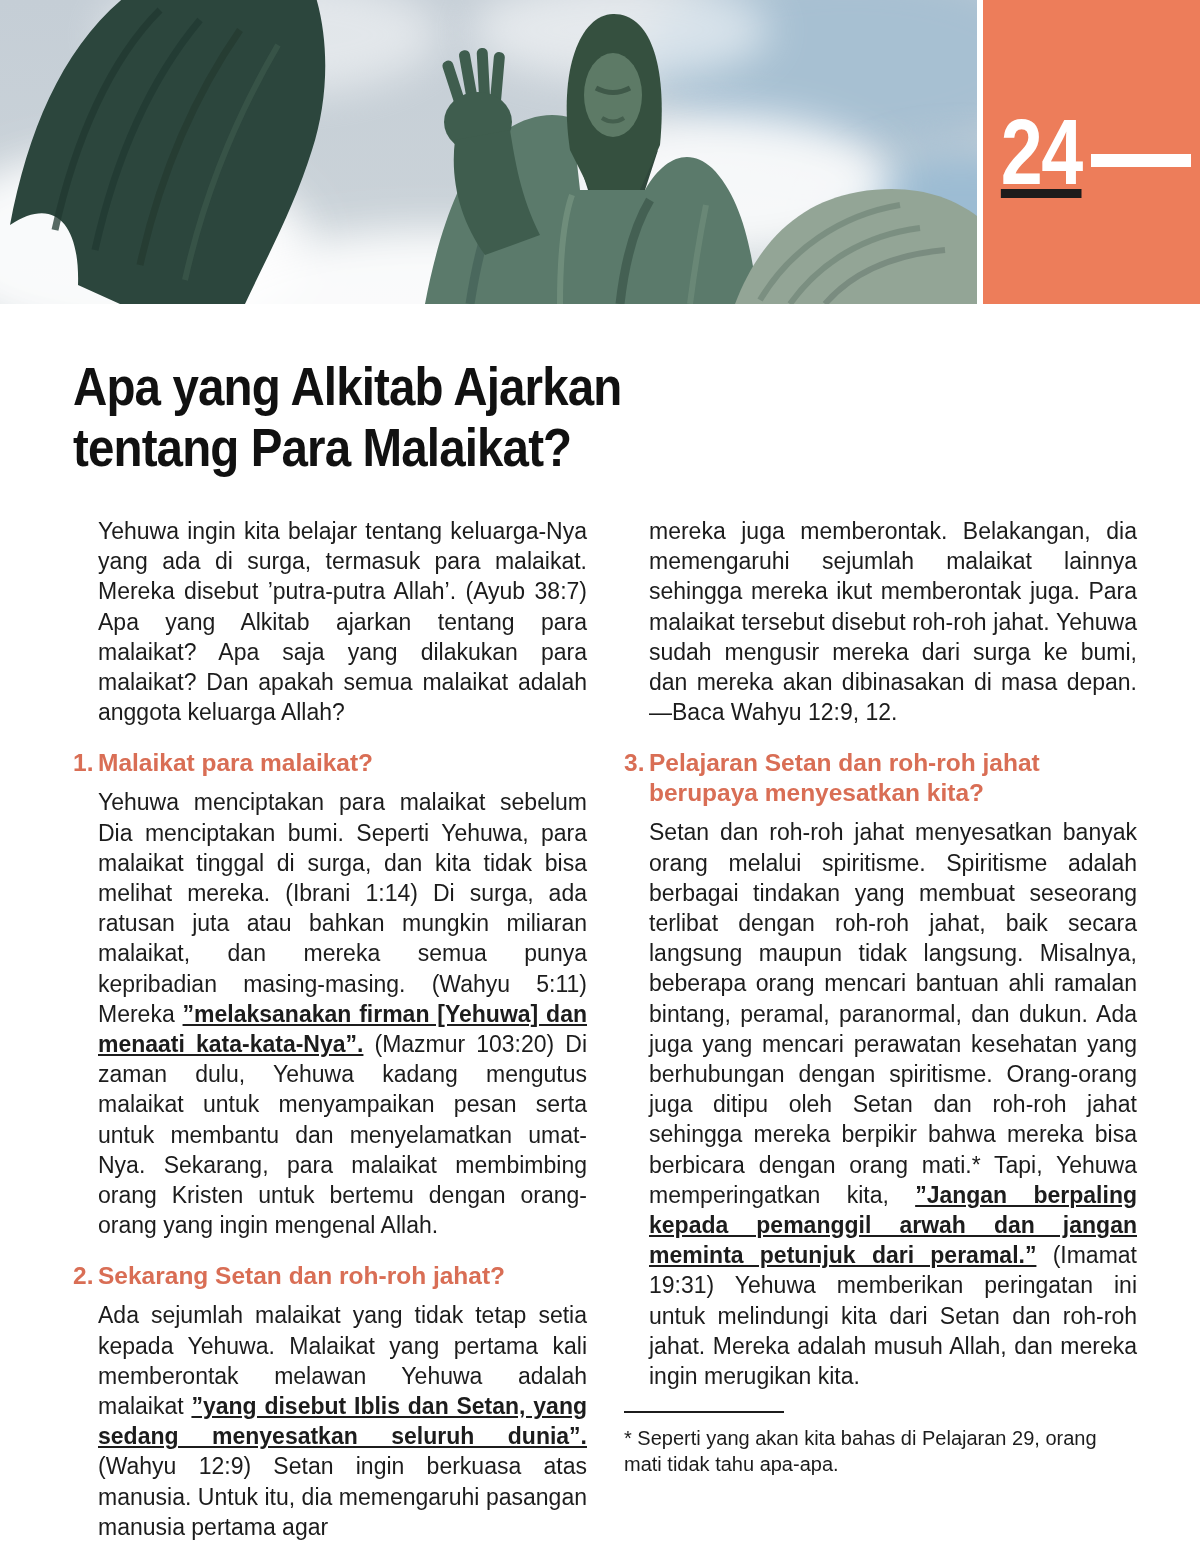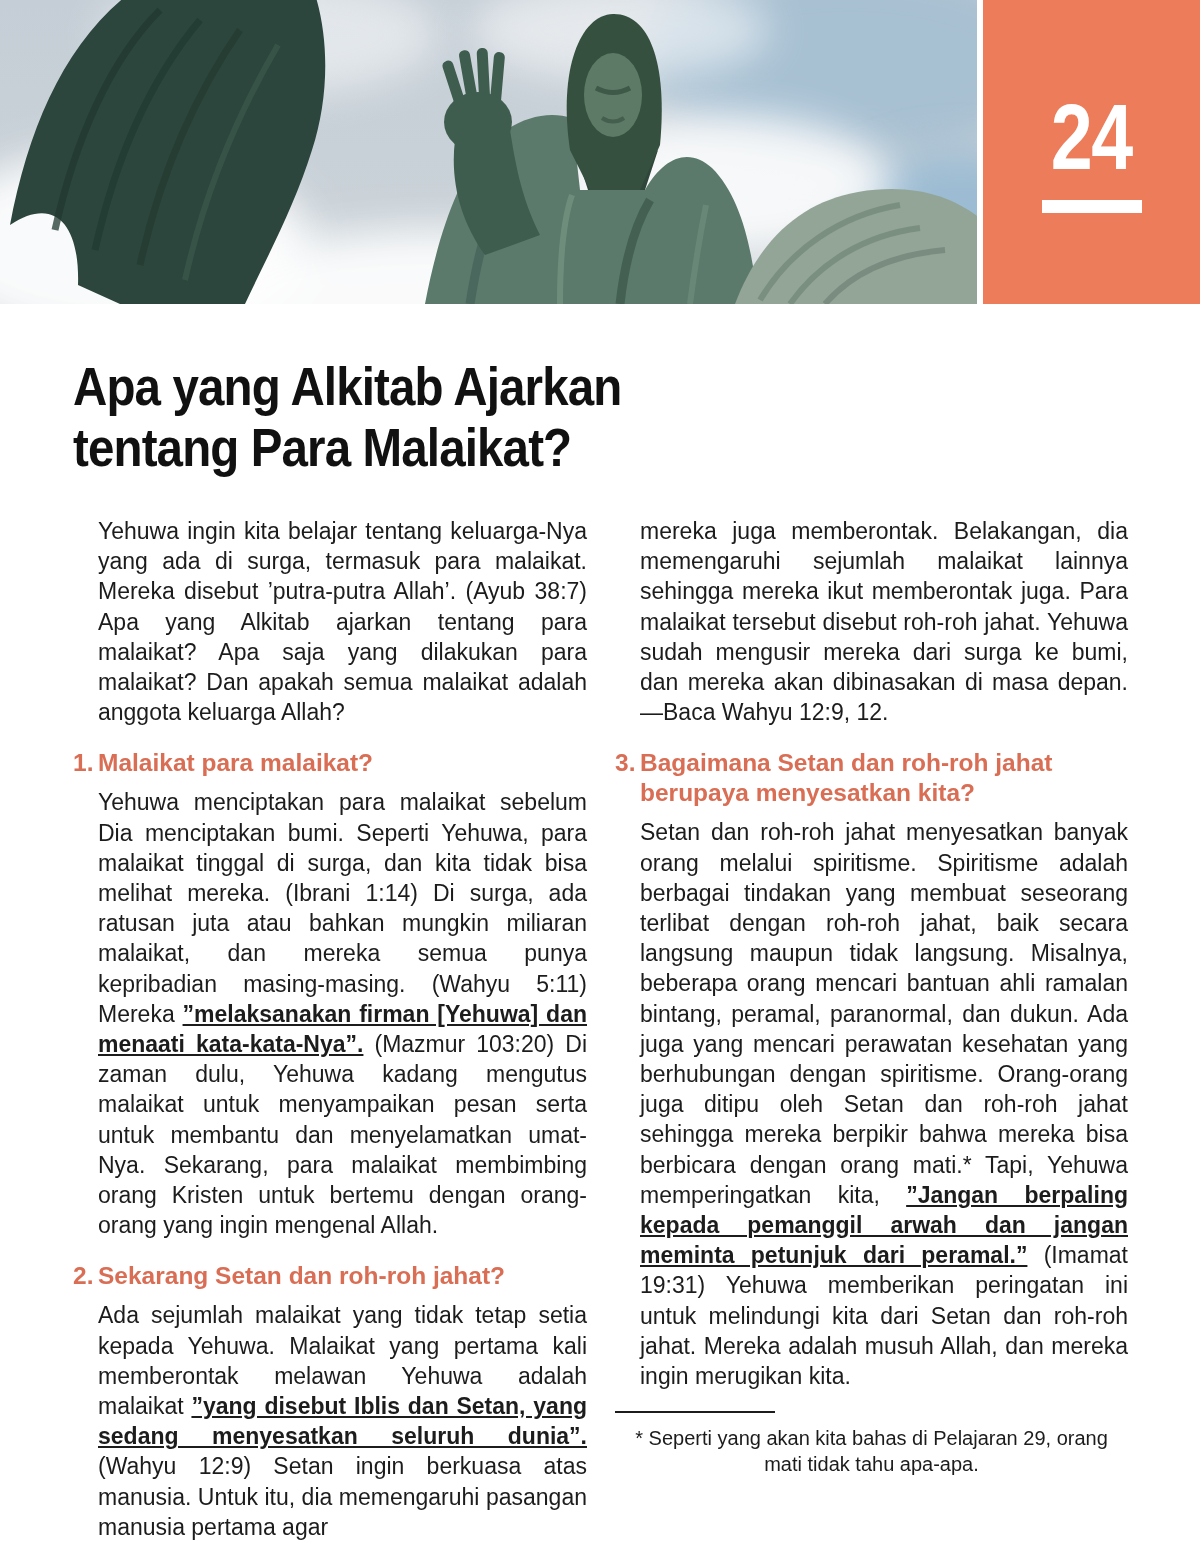--- a/index.html
+++ b/index.html
@@ -7,49 +7,49 @@
     width:1200px;height:1543px;position:relative;overflow:hidden;
     font-family:"Liberation Sans",sans-serif;color:#1c1c1c;
   }
   
   .hero{display:flex;height:304px;}
   .hero-photo{width:977px;height:304px;flex:none;overflow:hidden;}
   .hero-photo svg{display:block;}
   .hero-gap{width:6px;flex:none;background:#fff;}
   .lesson-badge{
     flex:1;background:#ed7d5a;
-    display:flex;flex-direction:column;align-items:center;justify-content:center;
+    display:flex;flex-direction:row;align-items:center;justify-content:center;text-decoration:underline;
   }
   .lesson-number{
     color:#fff;font-size:92px;font-weight:700;line-height:1;
     letter-spacing:-2px;transform:scaleX(.82);
   }
   .lesson-underline{width:100px;height:13px;background:#fff;margin-top:17px;}
   
   .main{padding:0 67px 0 73px;}
   h1{
     margin:52px 0 0 0;font-size:54px;line-height:61px;font-weight:700;color:#111;
     letter-spacing:-1px;transform:scaleX(.88);transform-origin:0 50%;white-space:nowrap;
   }
   
-  .columns{display:flex;gap:28px;margin-top:38px;}
+  .columns{display:flex;gap:37px;margin-top:38px;}
   .col-left{width:514px;flex:none;}
   .col-right{width:513px;flex:none;}
   p.body{font-size:23px;line-height:30.2px;text-align:justify;margin:0 0 0 25px;}
   p.body strong{font-weight:700;text-decoration:underline;}
   .sec-heading{
     display:flex;color:#d96e55;font-weight:700;font-size:24.5px;line-height:30px;
     margin:21px 0 9px 0;
   }
   .sec-num{width:25px;flex:none;}
   .sec-title{flex:1;}
   
   .footnote-wrap{margin-top:20px;}
   .footnote-rule{width:160px;border-top:2px solid #1c1c1c;margin-bottom:12px;}
-  .footnote-text{font-size:20px;line-height:26px;margin:0;text-align:center;}
+  .footnote-text{font-size:20px;line-height:26px;margin:0;text-align:left;}
 </style>
 </head>
 <body>
 
 <div class="hero">
   <div class="hero-photo">
     <svg viewBox="0 0 977 304" width="977" height="304" preserveAspectRatio="none">
       <defs>
         <linearGradient id="sky" x1="0" y1="0" x2="0" y2="1">
           <stop offset="0" stop-color="#c5ced6"></stop>
@@ -134,21 +134,21 @@
             <span class="sec-title">Sekarang Setan dan roh-roh jahat?</span>
           </div>
           <p class="body">Ada sejumlah malaikat yang tidak tetap setia kepada Yehuwa. Malaikat yang pertama kali memberontak melawan Yehuwa adalah malaikat <strong>”yang disebut Iblis dan Setan, yang sedang menyesatkan seluruh dunia”.</strong> (Wahyu 12:9) Setan ingin berkuasa atas manusia. Untuk itu, dia memengaruhi pasangan manusia pertama agar</p>
         </div>
     </div>
     <div class="col-right">
       <div>
           <p class="body">mereka juga memberontak. Belakangan, dia memengaruhi sejumlah malaikat lainnya sehingga mereka ikut memberontak juga. Para malaikat tersebut disebut roh-roh jahat. Yehuwa sudah mengusir mereka dari surga ke bumi, dan mereka akan dibinasakan di masa depan.—Baca Wahyu 12:9, 12.</p>
           <div class="sec-heading">
             <span class="sec-num">3.</span>
-            <span class="sec-title">Bagaimana Setan dan roh-roh jahat berupaya menyesatkan kita?</span>
+            <span class="sec-title">Pelajaran Setan dan roh-roh jahat berupaya menyesatkan kita?</span>
           </div>
           <p class="body">Setan dan roh-roh jahat menyesatkan banyak orang melalui spiritisme. Spiritisme adalah berbagai tindakan yang membuat seseorang terlibat dengan roh-roh jahat, baik secara langsung maupun tidak langsung. Misalnya, beberapa orang mencari bantuan ahli ramalan bintang, peramal, paranormal, dan dukun. Ada juga yang mencari perawatan kesehatan yang berhubungan dengan spiritisme. Orang-orang juga ditipu oleh Setan dan roh-roh jahat sehingga mereka berpikir bahwa mereka bisa berbicara dengan orang mati.* Tapi, Yehuwa memperingatkan kita, <strong>”Jangan berpaling kepada pemanggil arwah dan jangan meminta petunjuk dari peramal.”</strong> (Imamat 19:31) Yehuwa memberikan peringatan ini untuk melindungi kita dari Setan dan roh-roh jahat. Mereka adalah musuh Allah, dan mereka ingin merugikan kita.</p>
         </div>
       <div class="footnote-wrap">
         <div class="footnote-rule"></div>
         <p class="footnote-text"><span>*</span> <span>Seperti yang akan kita bahas di Pelajaran 29, orang mati tidak tahu apa-apa.</span></p>
       </div>
     </div>
   </div>
 </div>

